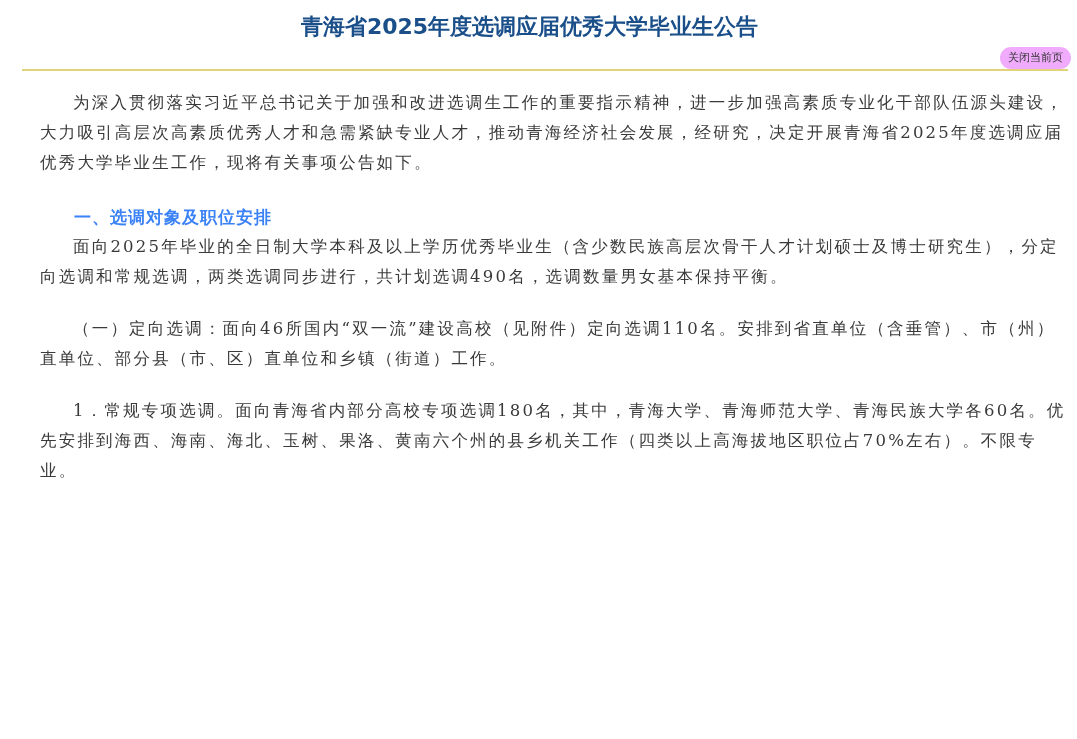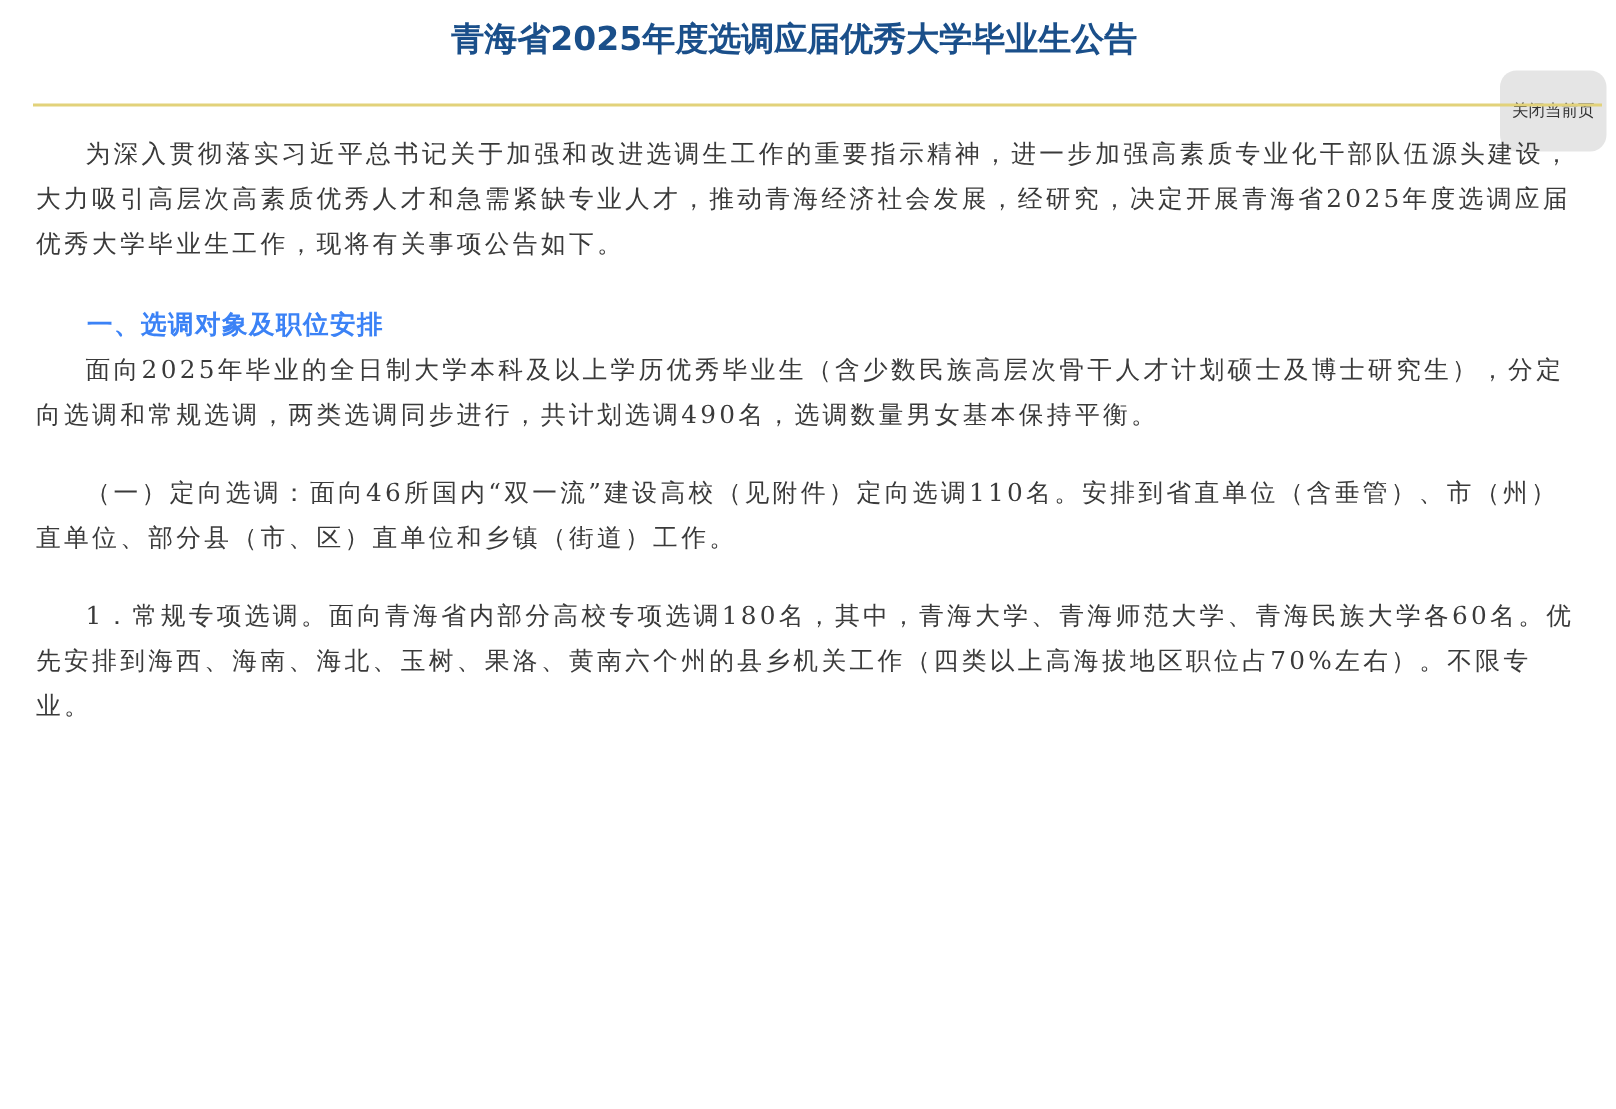--- a/index.html
+++ b/index.html
@@ -26,41 +26,41 @@
       font-size: 22px;
       line-height: 32px;
       color: #1a4f8a;
       letter-spacing: 0px;
     }
     .close-button {
       position: absolute;
       left: 1000px;
       top: 47px;
       height: 22px;
-      padding: 16px 8px;
+      padding: 0 8px;
       line-height: 22px;
       font-family: "DejaVu Sans", "Liberation Sans", sans-serif;
       font-size: 11px;
       color: #333;
-      background: #e5e5e5;
+      background: #f0abfc;
       border-radius: 11px;
       cursor: pointer;
       white-space: nowrap;
     }
     .divider {
       position: absolute;
       left: 22px;
       top: 69px;
       width: 1046px;
       height: 2px;
       background: #e2d27a;
     }
     .content {
       position: absolute;
-      left: 24px;
+      left: 40px;
       top: 88px;
       width: 1030px;
       font-size: 16.5px;
       line-height: 30px;
       letter-spacing: 2.2px;
       color: #3a3a3a;
     }
     .content p {
       margin: 0;
       text-indent: 2em;

